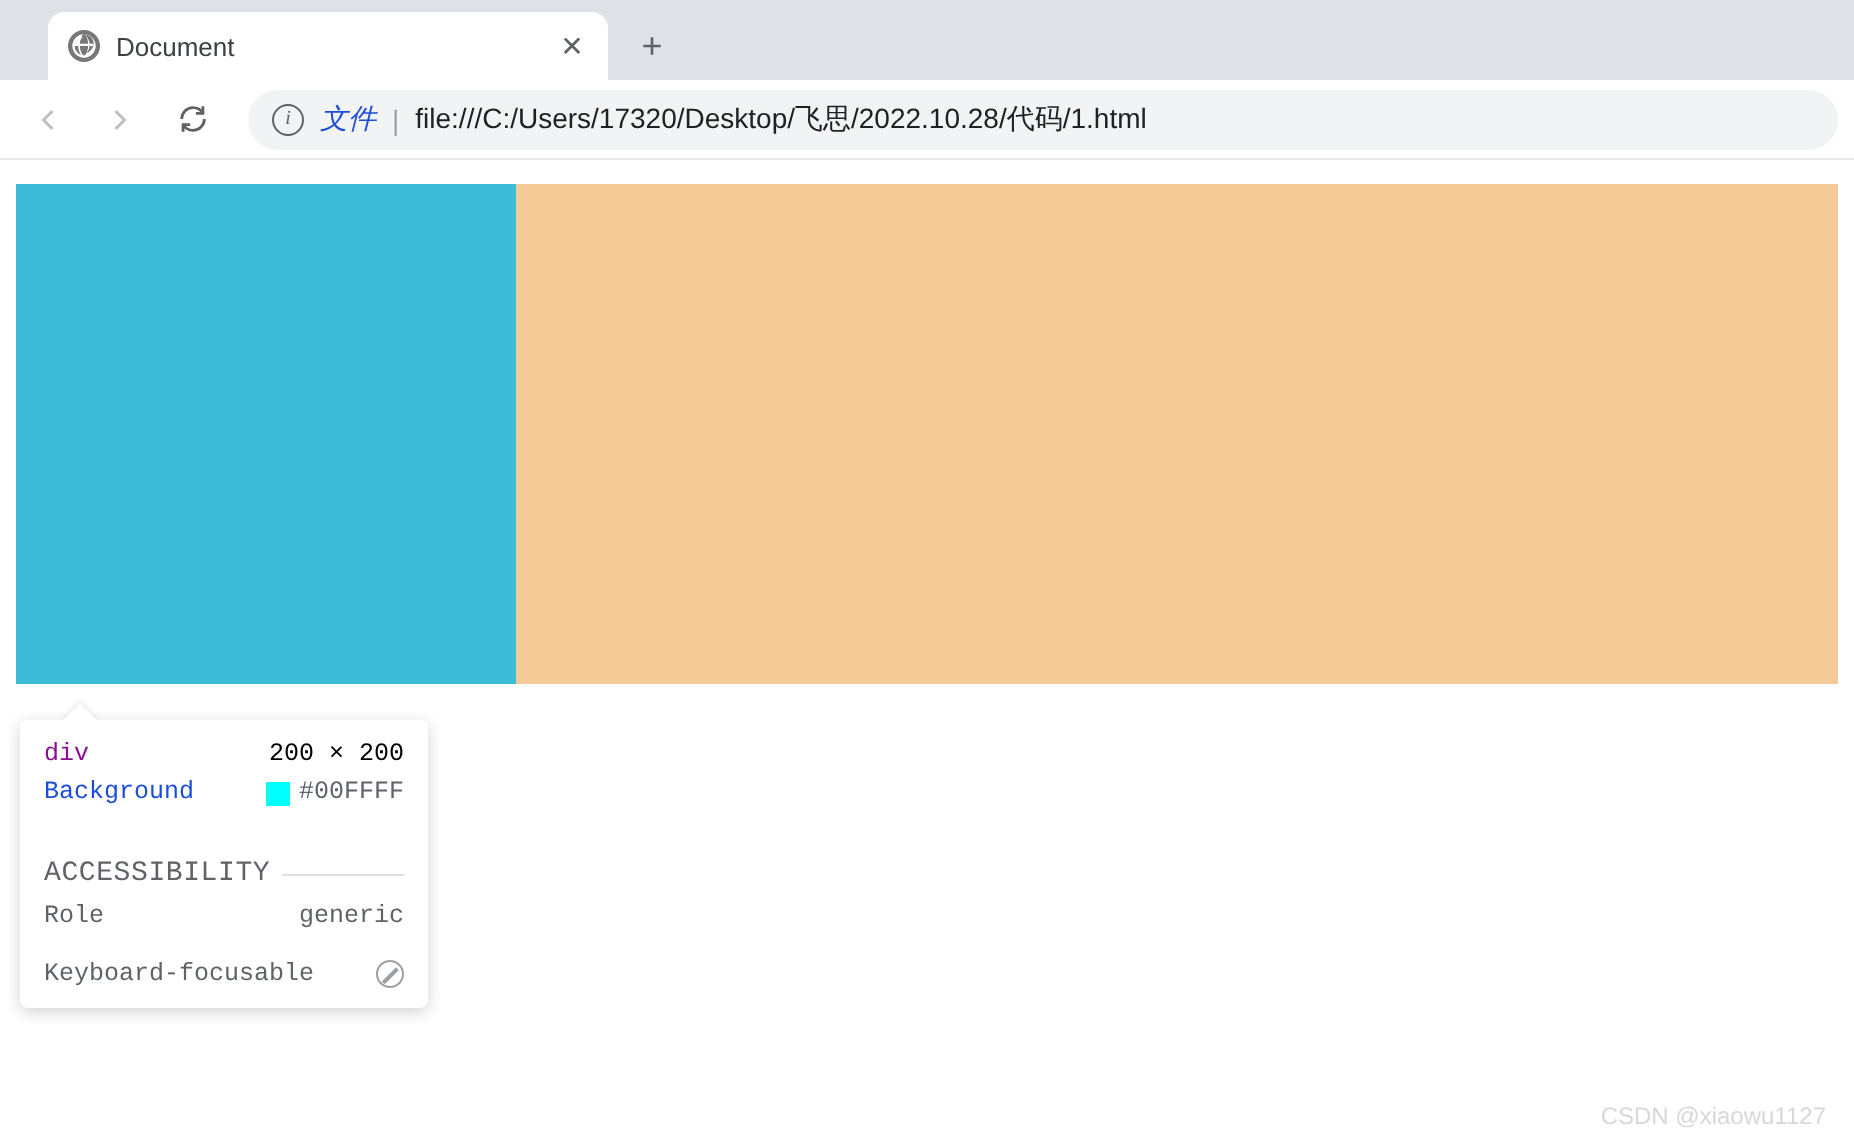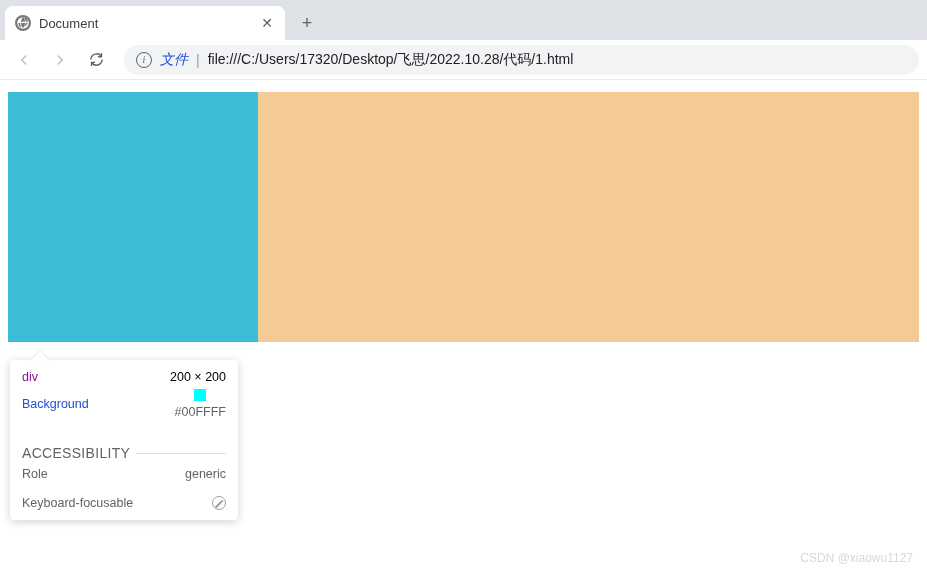--- a/index.html
+++ b/index.html
@@ -1,19 +1,19 @@
 <!DOCTYPE html>
 <html><head>
   <meta charset="utf-8">
   <style>
     * { margin: 0; padding: 0; box-sizing: border-box; }
     body { font-family: -apple-system, BlinkMacSystemFont, "Segoe UI", Arial, sans-serif; background: #fff; width: 927px; height: 573px; overflow: hidden; position: relative; }
     
     
-    .tab-strip { background: #dee1e6; height: 40px; display: flex; align-items: flex-end; padding-left: 5px; }
+    .tab-strip { background: #dee1e6; height: 40px; display: flex; align-items: flex-end; padding-left: 24px; }
     .tab { background: #fff; border-radius: 8px 8px 0 0; height: 34px; width: 280px; display: flex; align-items: center; padding: 0 10px; gap: 8px; position: relative; }
     .tab-favicon { width: 16px; height: 16px; border-radius: 50%; background: #777; display: flex; align-items: center; justify-content: center; }
     .tab-favicon svg { width: 14px; height: 14px; fill: #fff; }
     .tab-title { flex: 1; font-size: 13px; color: #3c4043; white-space: nowrap; overflow: hidden; }
     .tab-close { width: 16px; height: 16px; display: flex; align-items: center; justify-content: center; color: #5f6368; cursor: pointer; font-size: 14px; border-radius: 50%; }
     .new-tab { width: 28px; height: 28px; display: flex; align-items: center; justify-content: center; color: #5f6368; font-size: 18px; margin-left: 8px; margin-bottom: 3px; cursor: pointer; border-radius: 50%; }
     
     .toolbar { background: #fff; height: 40px; display: flex; align-items: center; padding: 0 8px; gap: 4px; border-bottom: 1px solid #e8eaed; }
     .nav-btn { width: 32px; height: 32px; display: flex; align-items: center; justify-content: center; color: #5f6368; border-radius: 50%; cursor: pointer; }
     .nav-btn.disabled { color: #bdc1c6; }
@@ -26,27 +26,27 @@
     .url-sep { color: #9aa0a6; }
     .url-text { color: #202124; }
     
     
     .page { position: relative; padding: 12px 8px 0 8px; }
     .content-row { display: flex; }
     .blue-box { width: 250px; height: 250px; background: #3dbcd8; }
     .peach-box { flex: 1; height: 250px; background: #f4cb96; }
     
     
-    .devtools-tooltip { position: absolute; left: 10px; top: 360px; width: 228px; background: #fff; border-radius: 4px; box-shadow: 0 2px 8px rgba(0,0,0,0.18); padding: 10px 12px; font-size: 12.5px; color: #5f6368; }
+    .devtools-tooltip { position: absolute; left: 10px; top: 360px; width: 204px; background: #fff; border-radius: 4px; box-shadow: 0 2px 8px rgba(0,0,0,0.18); padding: 10px 12px; font-size: 12.5px; color: #5f6368; font-family: Liberation Mono, monospace; }
     .devtools-tooltip::before { content: ''; position: absolute; top: -6px; left: 24px; width: 12px; height: 12px; background: #fff; transform: rotate(45deg); box-shadow: -1px -1px 2px rgba(0,0,0,0.08); }
     .tt-row { display: flex; justify-content: space-between; align-items: center; margin-bottom: 5px; }
     .tt-tag { color: #881391; font-weight: 500; }
     .tt-dims { color: #000000; }
     .tt-bg-label { color: #1d4ed8; }
-    .tt-bg-val { display: flex; align-items: center; gap: 4px; flex-direction: column; }
+    .tt-bg-val { display: flex; align-items: flex-end; gap: 4px; }
     .tt-swatch { width: 12px; height: 12px; background: #00ffff; }
     .tt-section { text-transform: uppercase; letter-spacing: 0.3px; font-size: 14px; color: #5f6368; margin: 26px 0 6px; display: flex; align-items: center; gap: 6px; }
     .tt-section::after { content: ''; flex: 1; height: 1px; background: #e0e0e0; }
     .tt-name-row { margin-bottom: 4px; }
     .tt-role-row { display: flex; justify-content: space-between; margin-bottom: 15px; }
     .tt-kf-row { display: flex; justify-content: space-between; align-items: flex-end; }
     .no-icon { width: 14px; height: 14px; border: 1.5px solid #9aa0a6; border-radius: 50%; position: relative; }
     .no-icon::after { content: ''; position: absolute; left: 1px; right: 1px; top: 50%; height: 1.5px; background: #9aa0a6; transform: rotate(-45deg); }
     
     .watermark { position: absolute; right: 14px; bottom: 8px; font-size: 12px; color: #d8d8d8; }

